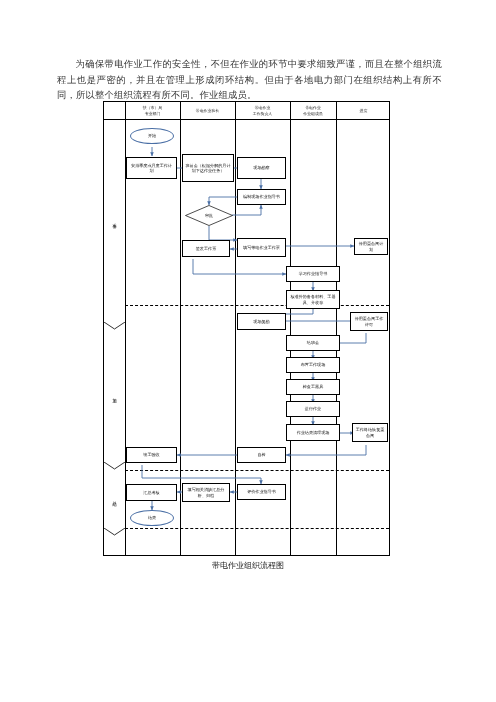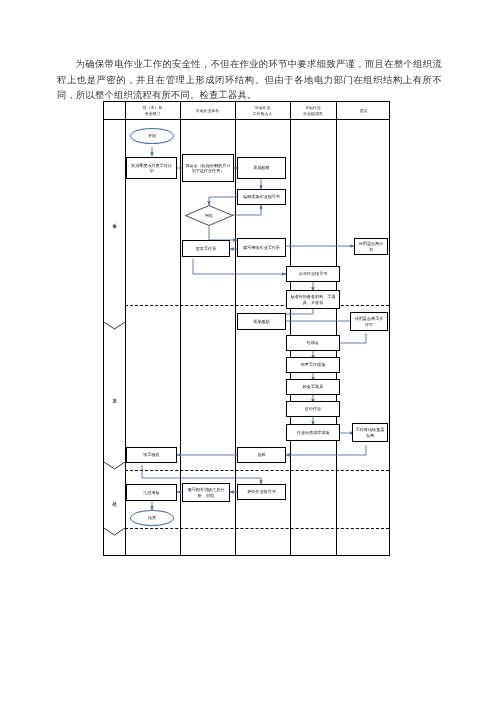--- a/index.html
+++ b/index.html
@@ -68,21 +68,21 @@
     position:absolute;left:0;right:0;top:560px;text-align:center;
     font-size:8px;color:#222;
     font-family:"DejaVu Serif","Liberation Serif",serif;
   }
 </style>
 </head>
 <body>
 
 <div id="page">
 
-  <p id="intro">为确保带电作业工作的安全性，不但在作业的环节中要求细致严谨，而且在整个组织流程上也是严密的，并且在管理上形成闭环结构。但由于各地电力部门在组织结构上有所不同，所以整个组织流程有所不同。检查工器具。</p>
+  <p id="intro">为确保带电作业工作的安全性，不但在作业的环节中要求细致严谨，而且在整个组织流程上也是严密的，并且在管理上形成闭环结构。但由于各地电力部门在组织结构上有所不同，所以整个组织流程有所不同。作业组成员。</p>
 
   <div id="chart">
 
     <div class="vline" style="left:21px;"></div>
     <div class="vline" style="left:76px;"></div>
     <div class="vline" style="left:131px;"></div>
     <div class="vline" style="left:186px;"></div>
     <div class="vline" style="left:232px;"></div>
 
     <div id="hdr">
@@ -293,14 +293,15 @@
     <div class="node" style="left:22px;top:382px;width:51px;height:17px;">
       <span>汇总考核</span>
     </div>
 
     <div class="node term" style="left:26px;top:408px;width:44px;height:16px;border-color:#4a6fa5;border-radius:22px/8px;">
       <span>结束</span>
     </div>
 
   </div>
 
+  <div id="caption">带电作业组织流程图</div>
 
 </div>
 
 </body></html>

